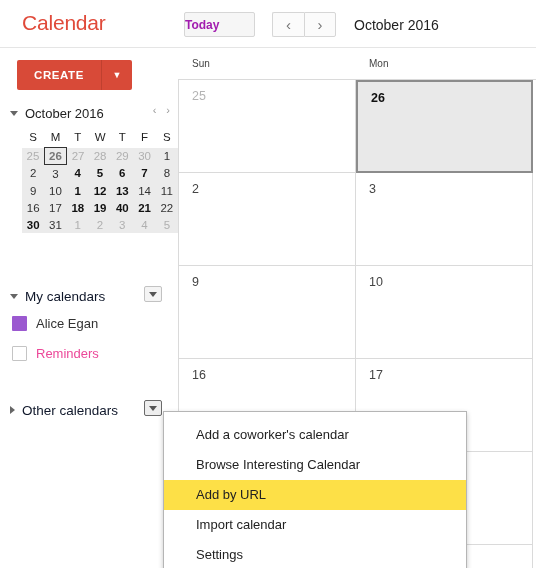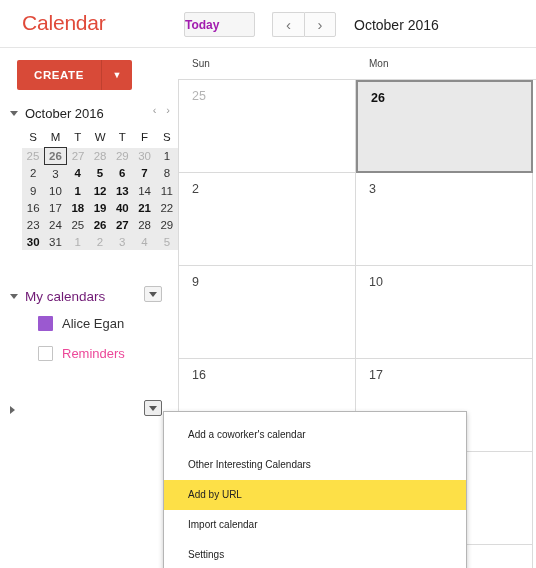--- a/index.html
+++ b/index.html
@@ -183,21 +183,21 @@
   .cal-section { position: absolute; left: 0; width: 178px; }
   .cal-section.my { top: 236px; }
   .cal-section.other { top: 350px; }
   .cal-head {
     position: relative;
     height: 24px;
     padding-left: 10px;
     display: flex;
     align-items: center;
   }
-  .cal-head .label { font-size: 13.5px; color: #701a75; }
+  .cal-head .label { font-size: 13.5px; color: #0f172a; }
   .cal-menu-btn {
     position: absolute;
     right: 16px; top: 2px;
     width: 18px; height: 16px;
     background: #f4f4f4;
     border: 1px solid #c2c2c2;
     border-radius: 2px;
     display: flex;
     align-items: center;
     justify-content: center;
@@ -206,21 +206,21 @@
   .cal-menu-btn.active { border-color: #6a6a6a; background: #eeeeee; }
   .cal-menu-btn i {
     width: 0; height: 0;
     border-left: 4px solid transparent;
     border-right: 4px solid transparent;
     border-top: 5px solid #555;
     display: block;
   }
   .cal-item {
     height: 30px;
-    padding-left: 38px;
+    padding-left: 12px;
     display: flex;
     align-items: center;
   }
   .swatch {
     width: 15px; height: 15px;
     border-radius: 1px;
     margin-right: 9px;
     box-sizing: border-box;
   }
   .swatch.empty { background: #ffffff; border: 1px solid #c4c4c4; }
@@ -283,22 +283,22 @@
     background: #ffffff;
     border: 1px solid #b5b5b5;
     box-shadow: 0 2px 5px rgba(0,0,0,0.22);
     padding: 8px 0 7px 0;
     box-sizing: border-box;
     z-index: 20;
   }
   .menu-item {
     height: 30px;
     line-height: 30px;
-    padding-left: 24px;
-    font-size: 10px;
+    padding-left: 32px;
+    font-size: 13px;
     color: #222;
     white-space: nowrap;
   }
   .menu-item.highlight { background: #fde047; }
 </style>
 </head>
 <body>
 
 <div id="app">
 
@@ -377,29 +377,20 @@
             <tr>
               <td>16</td>
               <td>17</td>
               <td class="bold">18</td>
               <td class="bold">19</td>
               <td class="bold">40</td>
               <td class="bold">21</td>
               <td>22</td>
             </tr>
             <tr>
-              <td>23</td>
-              <td>24</td>
-              <td>25</td>
-              <td class="bold">26</td>
-              <td class="bold">27</td>
-              <td>28</td>
-              <td>29</td>
-            </tr>
-            <tr>
               <td class="bold">30</td>
               <td>31</td>
               <td class="muted">1</td>
               <td class="muted">2</td>
               <td class="muted">3</td>
               <td class="muted">4</td>
               <td class="muted">5</td>
             </tr>
           </tbody>
       </table>
@@ -421,20 +412,21 @@
           <div class="cal-item">
             <span class="swatch empty"></span>
             <span class="name dim">Reminders</span>
           </div>
         </div>
     </div>
 
     <div class="cal-section other">
       <div class="cal-head">
         <span class="tri right"></span>
+        <span class="label">Other calendars</span>
         <span class="cal-menu-btn active">
           <i></i>
         </span>
       </div>
     </div>
 
   </div>
 
   <div class="main">
     <div class="daynames" id="day-names">
@@ -464,19 +456,19 @@
         </div>
         <div class="wk">
           <div class="cell"><span class="num"></span></div>
           <div class="cell"><span class="num"></span></div>
         </div>
       </div>
   </div>
 
   <div class="menu" id="popup-menu">
       <div class="menu-item">Add a coworker's calendar</div>
-      <div class="menu-item">Other Interesting Calendars</div>
+      <div class="menu-item">Browse Interesting Calendar</div>
       <div class="menu-item highlight">Add by URL</div>
       <div class="menu-item">Import calendar</div>
       <div class="menu-item">Settings</div>
     </div>
 
 </div>
 
 </body></html>

